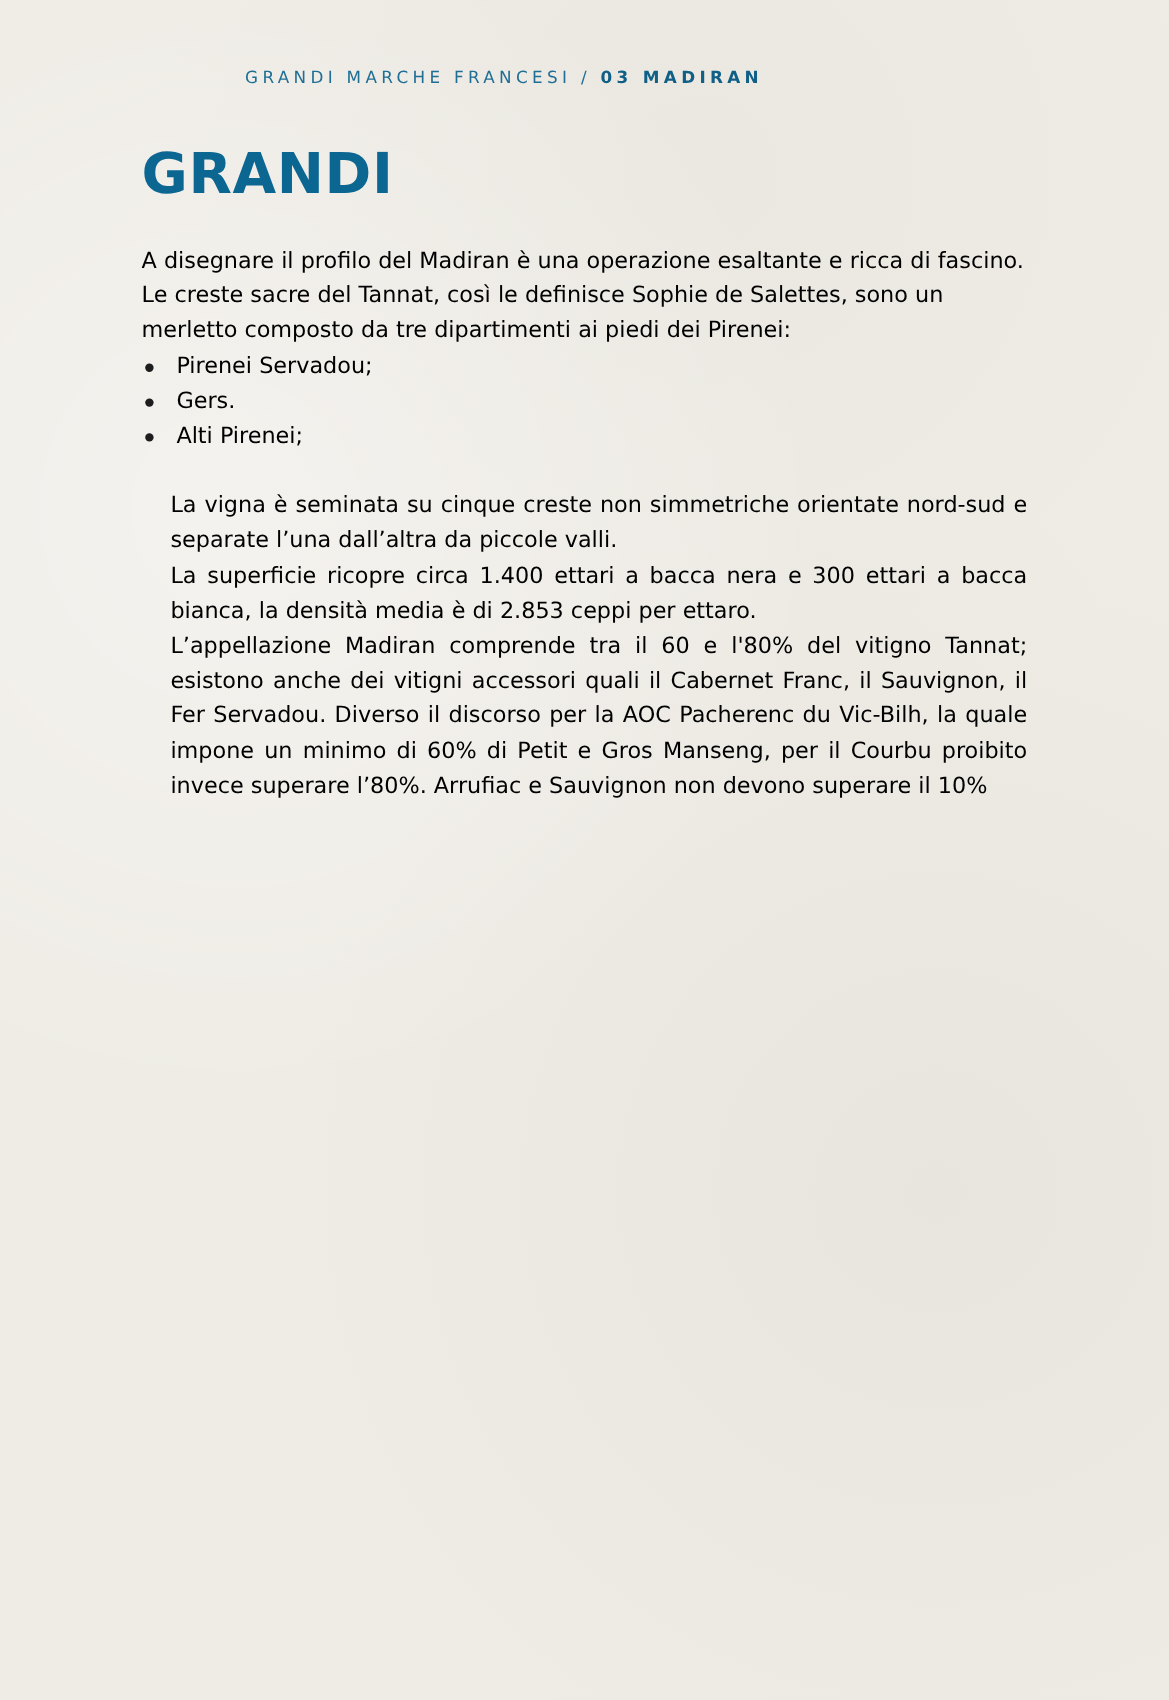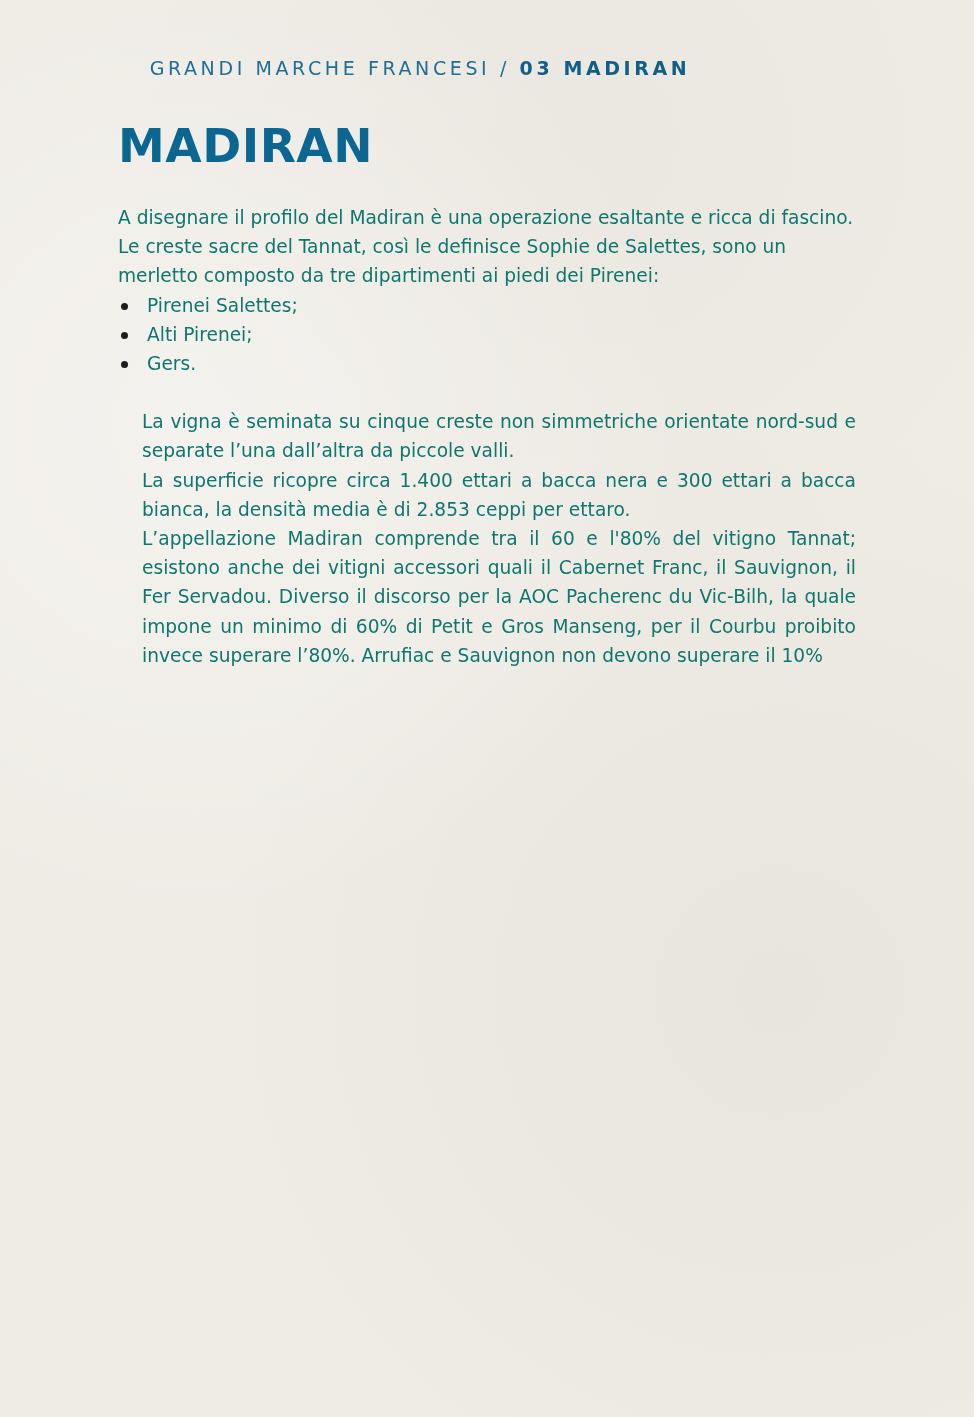--- a/index.html
+++ b/index.html
@@ -11,62 +11,62 @@
         radial-gradient(circle at 80% 70%, rgba(200,195,185,0.18) 0, rgba(200,195,185,0) 45%),
         radial-gradient(circle at 60% 10%, rgba(210,205,195,0.15) 0, rgba(210,205,195,0) 35%);
       font-family: "DejaVu Sans", sans-serif;
       color: #1a1a1a;
       position: relative;
     }
     .running-header {
       position: absolute; top: 57px; left: 0; width: 840px;
       text-align: center;
       font-family: "DejaVu Sans", sans-serif;
-      font-size: 19px; letter-spacing: 3.6px;
+      font-size: 14px; letter-spacing: 3.6px;
       color: #1f6e95;
     }
     .running-header .bold { font-weight: bold; color: #0f5f86; }
     .title {
       position: absolute; top: 118px; left: 118px;
       margin: 0;
       font-family: "DejaVu Sans", sans-serif;
       font-weight: bold; font-size: 47px; letter-spacing: 0.5px;
       color: #0b6791;
     }
     .content {
       position: absolute; top: 203px; left: 118px; width: 738px;
       font-size: 18.6px; line-height: 29.2px;
       font-weight: normal;
-      color: #0f766e;
+      color: #000000;
     }
     .content p { margin: 0; }
     .content .justify { text-align: justify; margin-left: 24px; }
     .bullets { list-style: none; margin: 0; padding: 0; }
     .bullets li { position: relative; padding-left: 29px; }
     .bullets li .dot {
       position: absolute; left: 3px; top: 12px;
       width: 7px; height: 7px; border-radius: 50%; background: #1d1d1d;
     }
     .spacer { height: 29px; }
   </style>
 </head>
 <body>
 
 <div class="running-header">
   <span>GRANDI MARCHE FRANCESI</span>
   <span>/</span>
   <span class="bold">03 MADIRAN</span>
 </div>
 
-<h1 class="title">MADIRAN</h1>
+<h1 class="title">GRANDI</h1>
 
 <div class="content">
   <p>A disegnare il profilo del Madiran è una operazione esaltante e ricca di fascino. Le creste sacre del Tannat, così le definisce Sophie de Salettes, sono un merletto composto da tre dipartimenti ai piedi dei Pirenei:</p>
   <ul class="bullets">
-    <li><span class="dot"></span><span>Pirenei Salettes;</span></li>
+    <li><span class="dot"></span><span>Pirenei Servadou;</span></li>
+    <li><span class="dot"></span><span>Gers.</span></li>
     <li><span class="dot"></span><span>Alti Pirenei;</span></li>
-    <li><span class="dot"></span><span>Gers.</span></li>
   </ul>
   <div class="spacer"></div>
   <p class="justify">La vigna è seminata su cinque creste non simmetriche orientate nord-sud e separate l’una dall’altra da piccole valli.</p>
   <p class="justify">La superficie ricopre circa 1.400 ettari a bacca nera e 300 ettari a bacca bianca, la densità media è di 2.853 ceppi per ettaro.</p>
   <p class="justify">L’appellazione Madiran comprende tra il 60 e l'80% del vitigno Tannat; esistono anche dei vitigni accessori quali il Cabernet Franc, il Sauvignon, il Fer Servadou. Diverso il discorso per la AOC Pacherenc du Vic-Bilh, la quale impone un minimo di 60% di Petit e Gros Manseng, per il Courbu proibito invece superare l’80%. Arrufiac e Sauvignon non devono superare il 10%</p>
 </div>
 
 </body></html>

